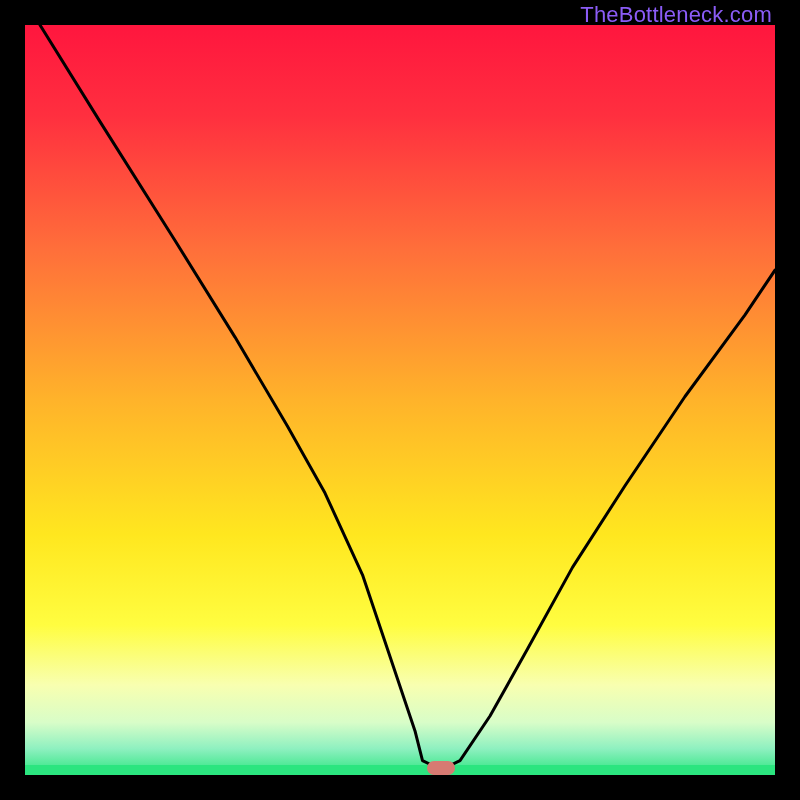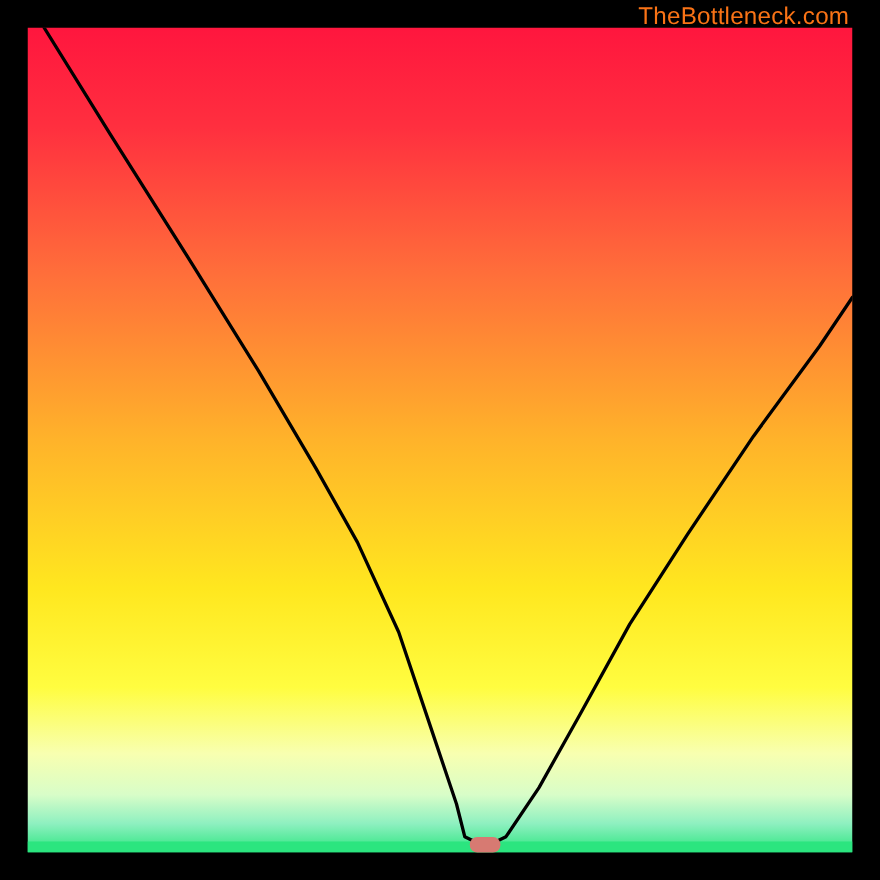--- a/index.html
+++ b/index.html
@@ -23,21 +23,21 @@
     position: absolute;
     left: 0;
     top: 0;
     width: 750px;
     height: 750px;
   }
   .watermark {
     position: absolute;
     top: 2px;
     right: 28px;
-    color: #f97316;
+    color: #8b5cf6;
     font-size: 22px;
     font-weight: 500;
     letter-spacing: 0.2px;
     user-select: none;
   }
   svg {
     display: block;
   }
   .marker {
     position: absolute;

